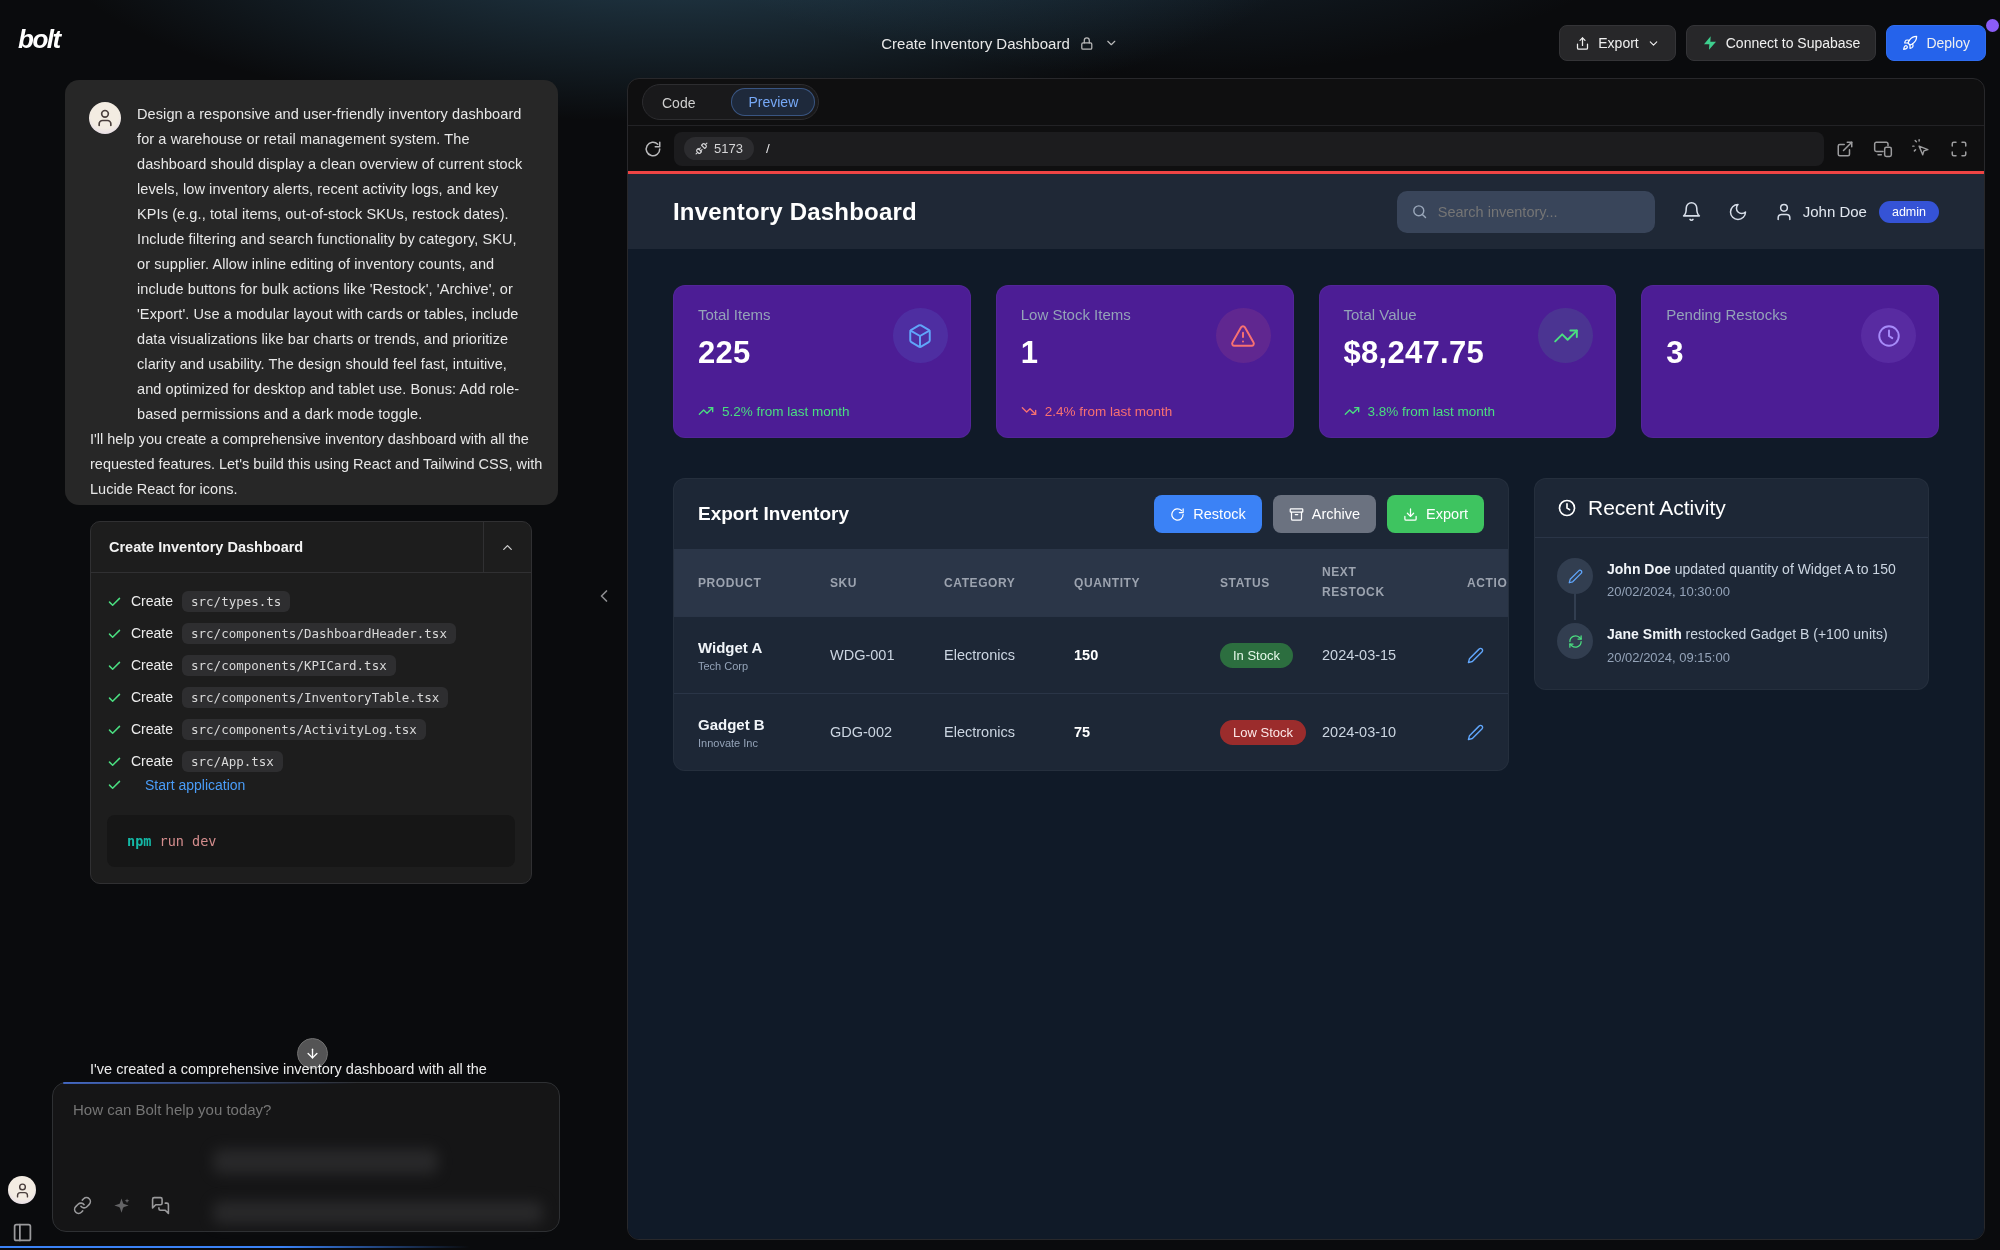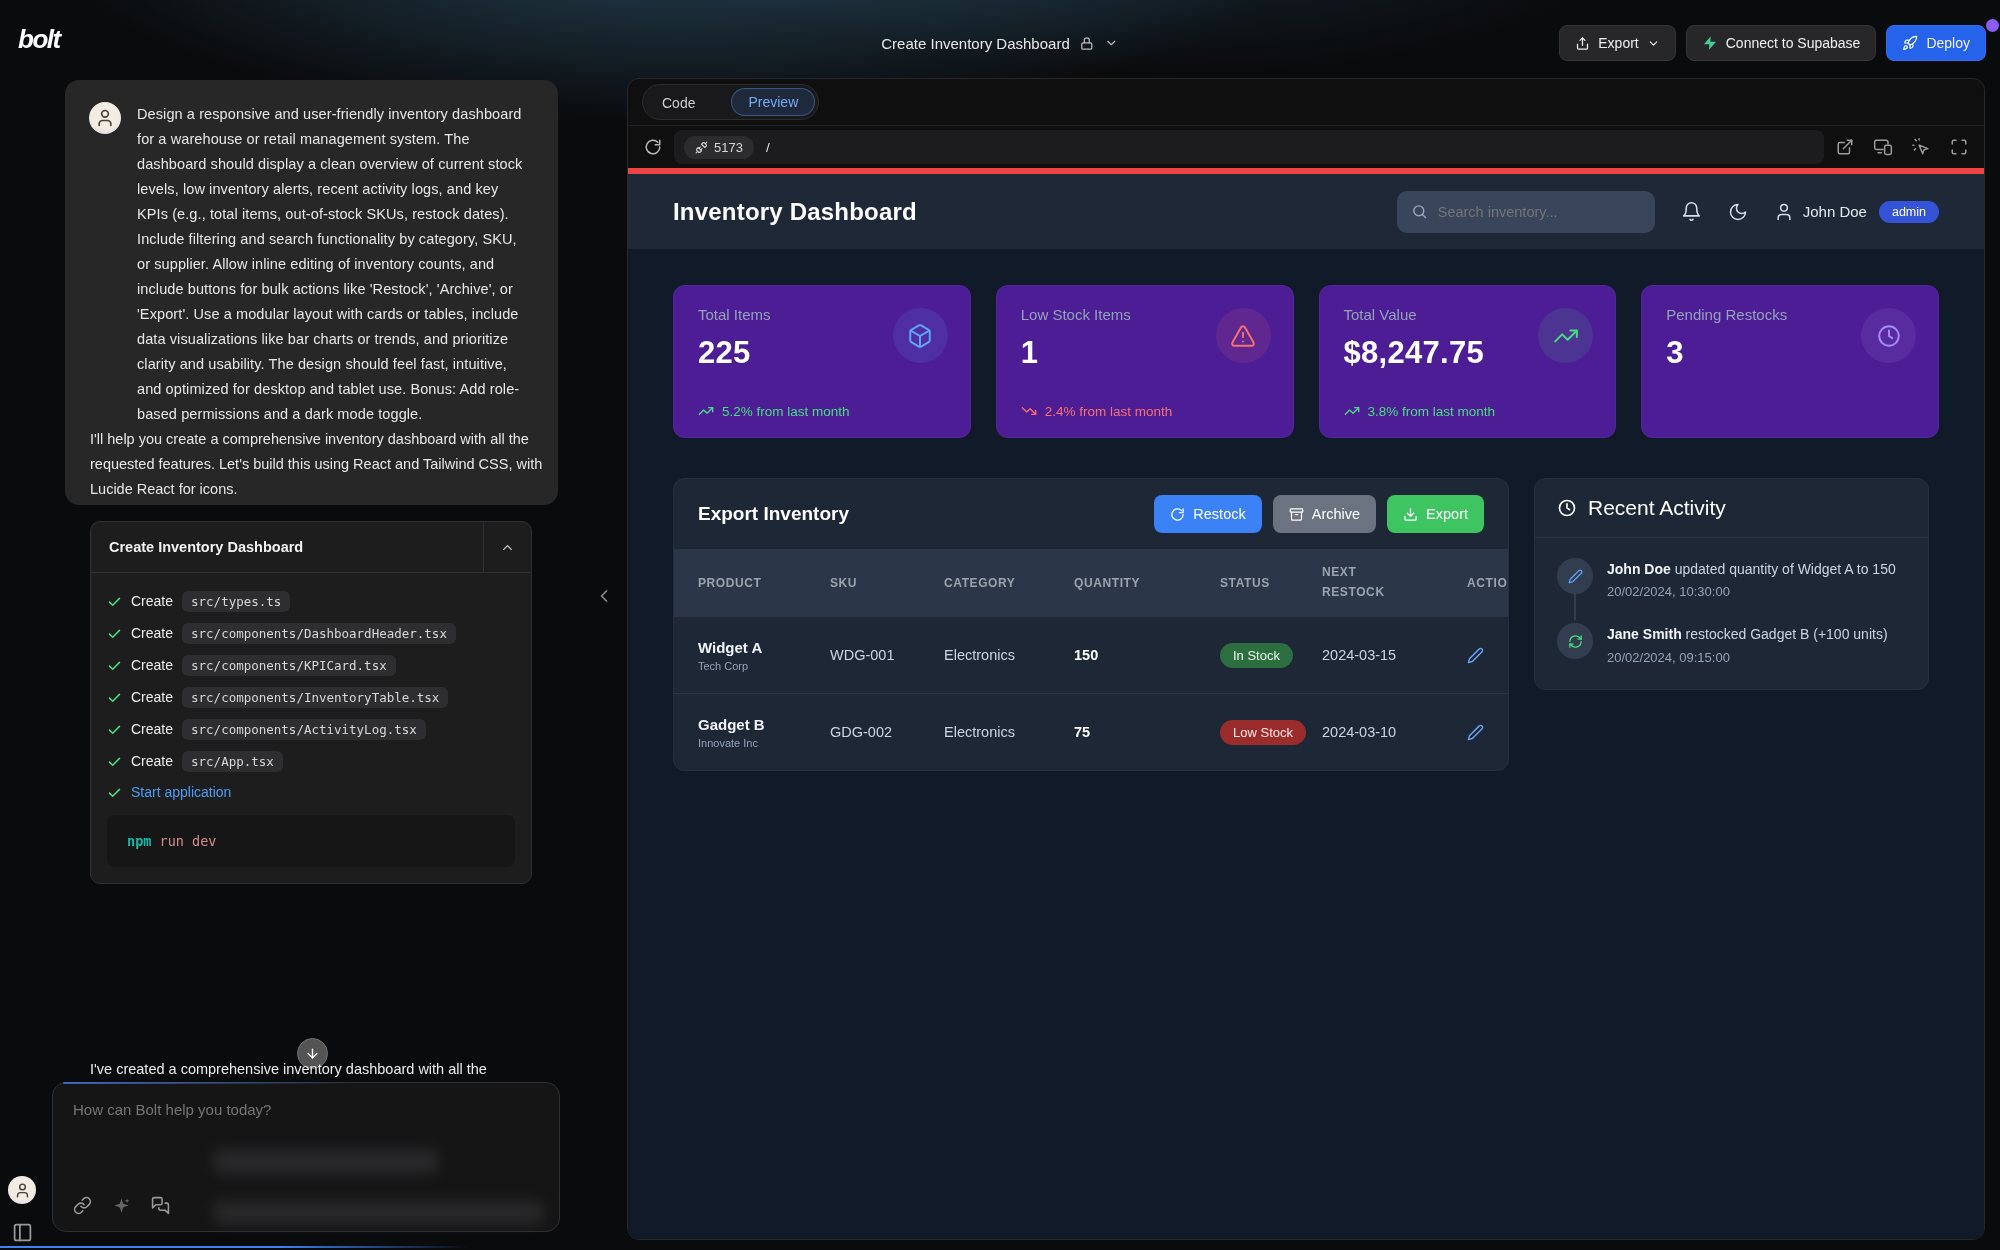--- a/index.html
+++ b/index.html
@@ -36,21 +36,21 @@
   .asst { position:absolute; left:90px; top:373px; width:470px; }
   .asst-intro { font-size:14.5px; line-height:25px; color:#e7e7e7; }
   .artifact { margin-top:19px; width:442px; background:#1d1d1d; border:1px solid #303032; border-radius:10px; overflow:hidden; }
   .artifact-head { display:flex; align-items:stretch; border-bottom:1px solid #303032; }
   .artifact-title { flex:1; display:flex; align-items:center; padding:17px 18px; font-size:14.5px; font-weight:700; color:#f2f2f2; }
   .artifact-toggle { width:48px; display:flex; align-items:center; justify-content:center; border-left:1px solid #303032; color:#cfcfcf; cursor:pointer; }
   .artifact-body { padding:12px 16px 16px; }
   .file-row { display:flex; align-items:center; gap:9px; height:32px; font-size:14px; color:#ededed; }
   .check { color:#4ade80; }
   .chip { font-family:"DejaVu Sans Mono", monospace; font-size:12.5px; color:#d8d8d8; background:#2e2e30; border-radius:6px; padding:3px 9px; cursor:pointer; }
-  .start-row { display:flex; align-items:center; gap:9px; height:30px; font-size:14px; color:#4a9df8; cursor:pointer; }
+  .start-row { display:flex; align-items:flex-start; gap:23px; height:30px; font-size:14px; color:#4a9df8; cursor:pointer; }
   .codeblock { margin-top:8px; background:#161616; border-radius:8px; padding:18px 20px; font-family:"DejaVu Sans Mono", monospace; font-size:13.5px; }
   .cmd-npm { color:#14b8a6; font-weight:700; }
   .cmd-rest { color:#d48d8d; }
   .scroll-btn { position:absolute; left:297px; top:984px; width:31px; height:31px; border-radius:50%; background:rgba(110,110,110,.75); border:1px solid #6f6f6f; display:flex; align-items:center; justify-content:center; color:#fff; cursor:pointer; }
   .closing { position:absolute; left:90px; top:1007px; width:470px; font-size:14.5px; color:#ececec; white-space:nowrap; }
 
   .chat-input { position:absolute; left:52px; top:1028px; width:508px; height:150px; background:#151516; border:1px solid #2e3033; border-radius:14px; padding:18px 20px; z-index:5; }
   .chat-input::before { content:""; position:absolute; left:10px; right:40%; top:-1px; height:2px; border-radius:2px; background:linear-gradient(90deg, rgba(80,130,255,.7), transparent); }
   .chat-placeholder { width:100%; background:transparent; border:none; outline:none; color:#8d8d8f; font-size:15px; font-family:"Liberation Sans", sans-serif; }
   .input-icons { position:absolute; left:20px; bottom:16px; display:flex; gap:20px; color:#9a9a9c; }
@@ -60,21 +60,21 @@
   .panel-toggle { position:absolute; left:12px; top:1168px; color:#9a9a9c; cursor:pointer; }
   .collapse-chev { position:absolute; left:594px; top:586px; color:#8d8d8f; cursor:pointer; }
   .blue-line { position:absolute; left:0; bottom:2px; width:470px; height:2px; background:linear-gradient(90deg,#3b82f6 60%, rgba(59,130,246,0)); z-index:6; }
 
   
   .preview { position:absolute; left:627px; top:78px; width:1358px; bottom:10px; background:#0f0f10; border:1px solid #28282b; border-radius:12px; display:flex; flex-direction:column; overflow:hidden; }
   .tab-row { height:47px; display:flex; align-items:center; padding:0 14px; border-bottom:1px solid #222225; }
   .tab-pill { display:flex; align-items:flex-end; background:#19191b; border:1px solid #2d2d30; border-radius:999px; padding:3px; gap:20px; }
   .tab { padding:5px 16px; font-size:14px; border-radius:999px; color:#cfcfcf; cursor:pointer; }
   .tab.active { color:#77a9f7; background:rgba(51,98,173,.22); border:1px solid rgba(90,140,220,.45); }
-  .url-row { height:48px; display:flex; align-items:center; gap:12px; padding:0 16px; border-bottom:6px solid #ef4444; }
+  .url-row { height:48px; display:flex; align-items:center; gap:12px; padding:0 16px; border-bottom:3px solid #ef4444; }
   .reload { color:#b9b9bb; cursor:pointer; }
   .addr { flex:1; height:34px; background:#1c1c1e; border-radius:8px; display:flex; align-items:center; padding:0 10px; gap:12px; }
   .port-pill { display:flex; align-items:center; gap:6px; background:#2c2c2f; border-radius:999px; padding:4px 11px; font-size:13px; color:#d5d5d7; cursor:pointer; }
   .path { font-size:13.5px; color:#e3e3e5; }
   .url-icons { display:flex; gap:19px; color:#9c9c9e; align-items:center; }
   .url-icons .ic { cursor:pointer; }
 
   
   .app { flex:1; background:#101a28; display:flex; flex-direction:column; overflow:hidden; }
   .app-header { height:75px; background:#1f2836; display:flex; align-items:center; padding:0 45px; flex:none; }

